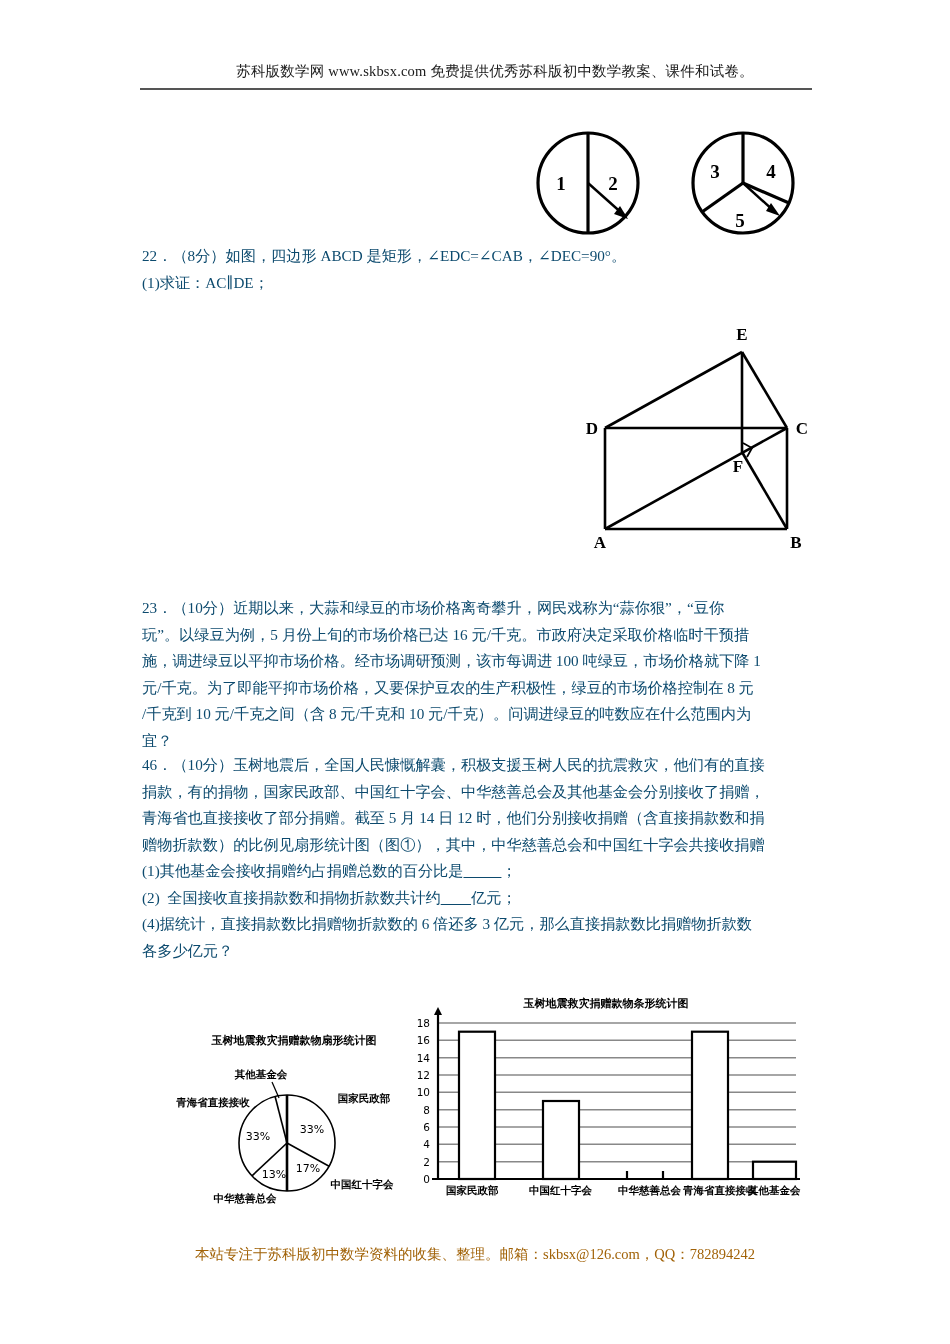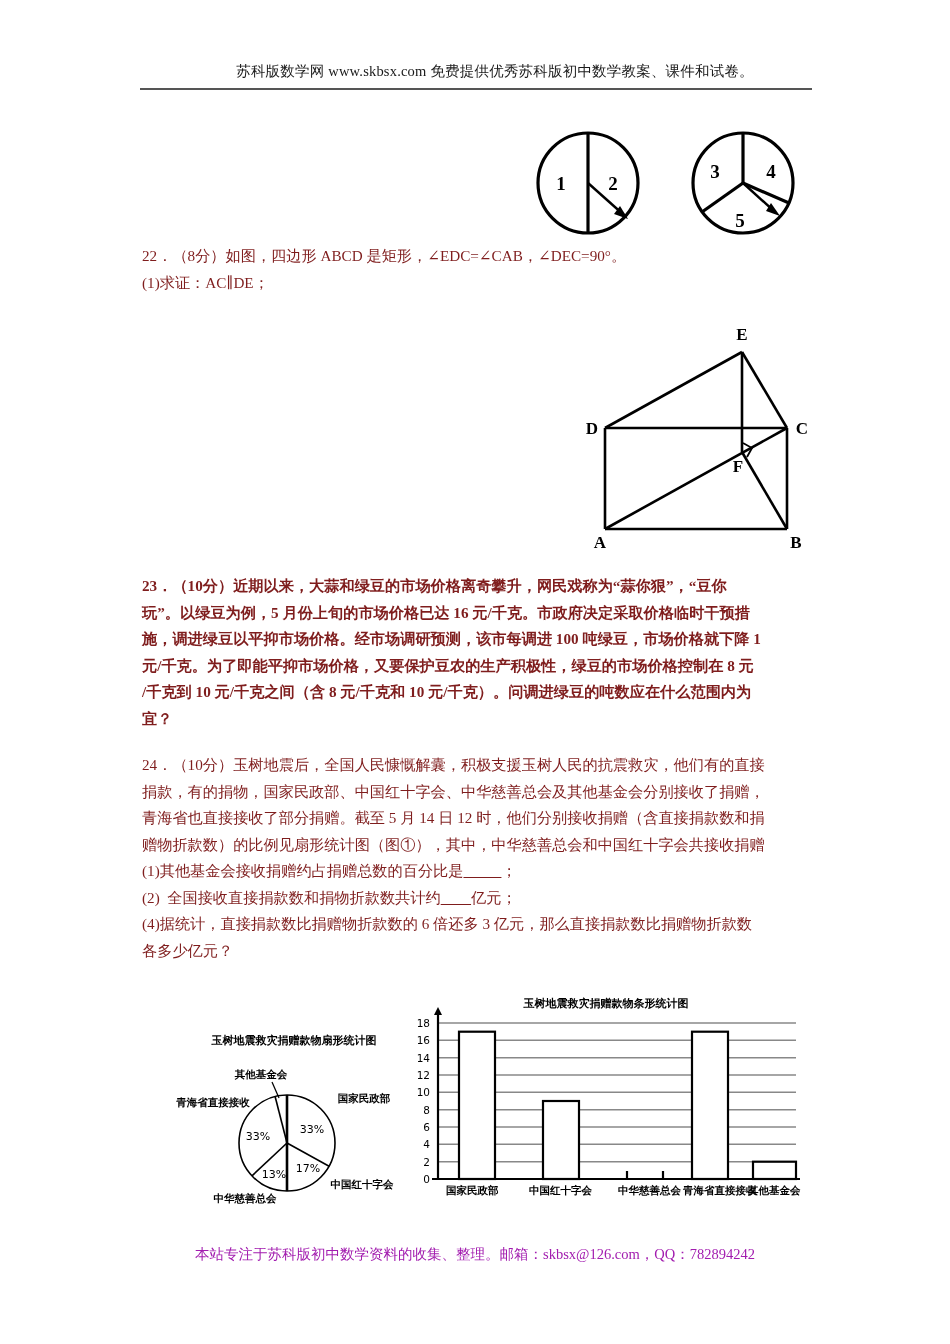--- a/index.html
+++ b/index.html
@@ -41,32 +41,32 @@
   }
 
   
   .site-footer {
     position: absolute;
     top: 1245px;
     left: 0;
     width: 950px;
     text-align: center;
     font-size: 14.5px;
-    color: #a21caf;
+    color: #a16207;
   }
 
   
   .qblock {
     position: absolute;
     left: 142px;
     width: 672px;
     font-size: 15.2px;
     line-height: 26.5px;
     text-align: justify;
-    color: #7f1d1d;
+    color: #0c4a6e;
   }
   .qline { white-space: pre-wrap; }
 
   
   .spinners { position: absolute; top: 128px; left: 528px; width: 300px; height: 112px; }
 
   
   .fig22 { position: absolute; top: 322px; left: 572px; width: 266px; height: 232px; }
 
   
@@ -165,31 +165,31 @@
 
       <text class="fig-letter" x="170" y="18" text-anchor="middle">E</text>
       <text class="fig-letter" x="20" y="112" text-anchor="middle">D</text>
       <text class="fig-letter" x="230" y="112" text-anchor="middle">C</text>
       <text class="fig-letter" x="166" y="150" text-anchor="middle">F</text>
       <text class="fig-letter" x="28" y="226" text-anchor="middle">A</text>
       <text class="fig-letter" x="224" y="226" text-anchor="middle">B</text>
     </svg>
   </div>
 
-  <div class="qblock" style="top:573px;font-weight:bold;">
+  <div class="qblock" style="top:595px;">
     <div class="qline">23．（10分）近期以来，大蒜和绿豆的市场价格离奇攀升，网民戏称为“蒜你狠”，“豆你</div>
     <div class="qline">玩”。以绿豆为例，5 月份上旬的市场价格已达 16 元/千克。市政府决定采取价格临时干预措</div>
     <div class="qline">施，调进绿豆以平抑市场价格。经市场调研预测，该市每调进 100 吨绿豆，市场价格就下降 1</div>
     <div class="qline">元/千克。为了即能平抑市场价格，又要保护豆农的生产积极性，绿豆的市场价格控制在 8 元</div>
     <div class="qline">/千克到 10 元/千克之间（含 8 元/千克和 10 元/千克）。问调进绿豆的吨数应在什么范围内为</div>
     <div class="qline">宜？</div>
   </div>
 
   <div class="qblock" style="top:752px;">
-    <div class="qline">24．（10分）玉树地震后，全国人民慷慨解囊，积极支援玉树人民的抗震救灾，他们有的直接</div>
+    <div class="qline">46．（10分）玉树地震后，全国人民慷慨解囊，积极支援玉树人民的抗震救灾，他们有的直接</div>
     <div class="qline">捐款，有的捐物，国家民政部、中国红十字会、中华慈善总会及其他基金会分别接收了捐赠，</div>
     <div class="qline">青海省也直接接收了部分捐赠。截至 5 月 14 日 12 时，他们分别接收捐赠（含直接捐款数和捐</div>
     <div class="qline">赠物折款数）的比例见扇形统计图（图①），其中，中华慈善总会和中国红十字会共接收捐赠</div>
     <div class="qline"><span>(1)其他基金会接收捐赠约占捐赠总数的百分比是</span><span class="blank-u">&nbsp;&nbsp;&nbsp;&nbsp;&nbsp;&nbsp;&nbsp;&nbsp;&nbsp;&nbsp;</span><span>；</span></div>
     <div class="qline"><span>(2)  全国接收直接捐款数和捐物折款数共计约</span><span class="blank-u">&nbsp;&nbsp;&nbsp;&nbsp;&nbsp;&nbsp;&nbsp;&nbsp;</span><span>亿元；</span></div>
     <div class="qline">(4)据统计，直接捐款数比捐赠物折款数的 6 倍还多 3 亿元，那么直接捐款数比捐赠物折款数</div>
     <div class="qline">各多少亿元？</div>
   </div>
 
   <div class="pie-wrap">

